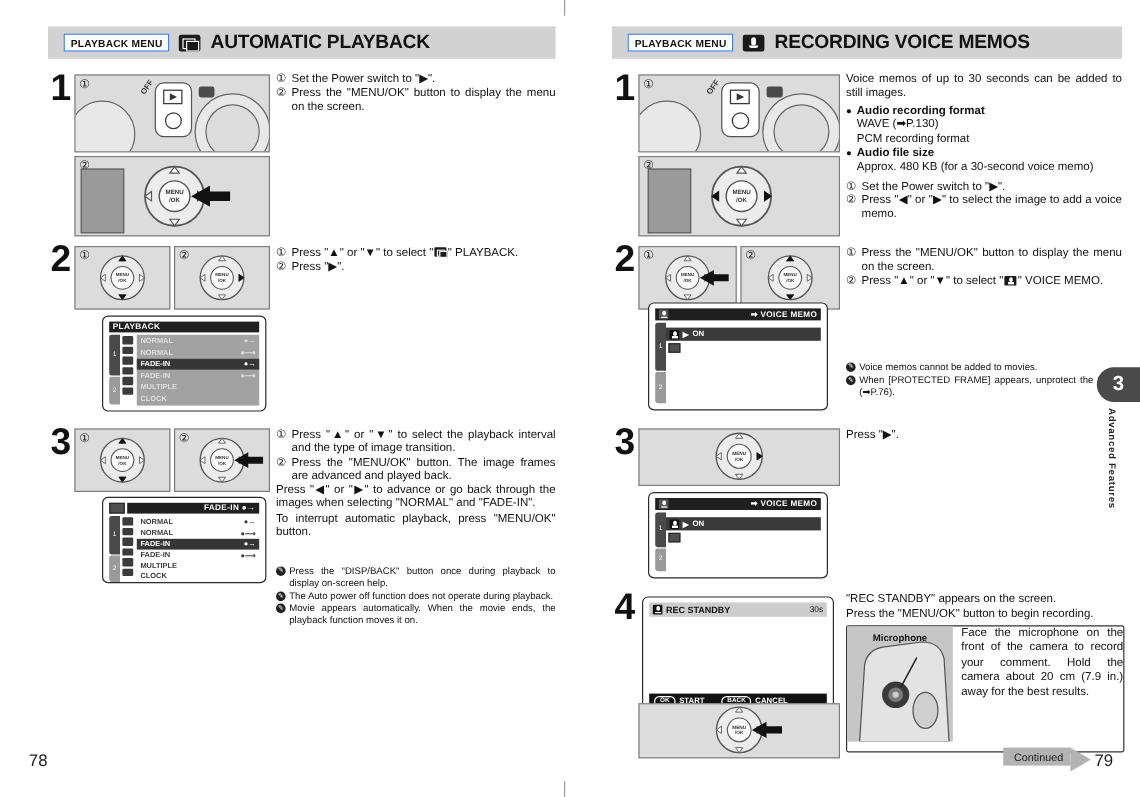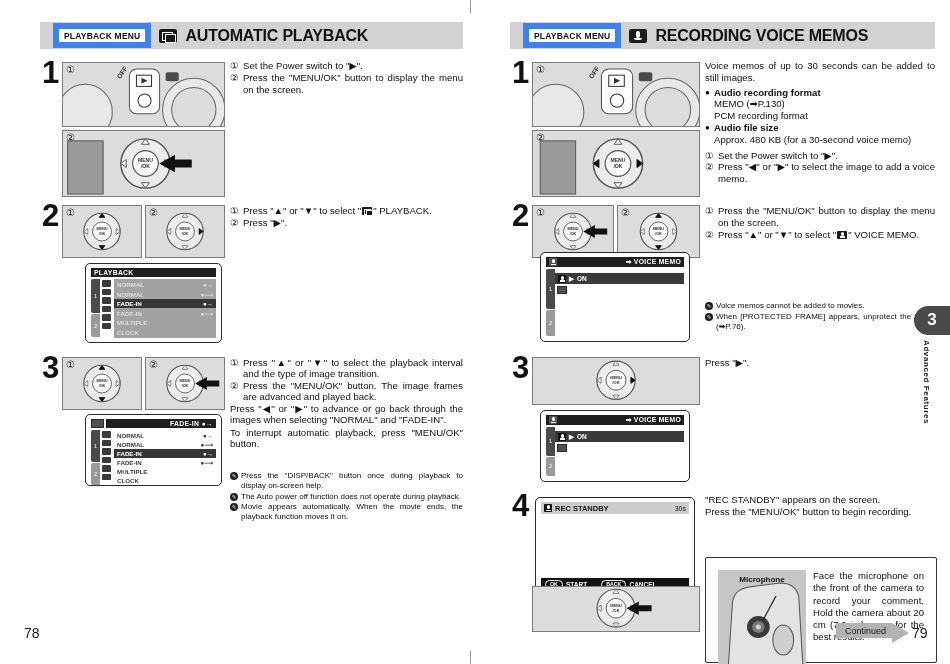--- a/index.html
+++ b/index.html
@@ -3,21 +3,21 @@
 <meta charset="utf-8">
 <style>
   * { margin:0; padding:0; box-sizing:border-box; }
   html,body { width:950px; height:664px; }
   body { position:relative; background:#fff; font-family:"Liberation Sans", sans-serif; color:#111; overflow:hidden; }
   .pagecol { position:absolute; top:0; height:664px; }
   #leftpage { left:40px; width:423px; }
   #rightpage { left:510px; width:425px; }
 
   .hdr { position:absolute; top:22px; left:0; right:0; height:27px; background:#d2d2d2; display:flex; align-items:center; gap:8px; padding-left:13px; }
-  .badge { background:#fff; border:6px solid #3b82f6; font-size:8.5px; font-weight:bold; padding:1.5px 5px; letter-spacing:.2px; white-space:nowrap; }
+  .badge { background:#fff; border:1px solid #3b82f6; font-size:8.5px; font-weight:bold; padding:1.5px 5px; letter-spacing:.2px; white-space:nowrap; }
   .hdr-title { font-size:16px; font-weight:bold; letter-spacing:-.2px; white-space:nowrap; }
   .hdr-ic { width:18px; height:14px; background:#1a1a1a; border-radius:2px; position:relative; flex:none; }
   .frames-hdr::before { content:""; position:absolute; left:3px; top:3px; width:9px; height:7px; border:1px solid #fff; background:#1a1a1a; }
   .frames-hdr::after { content:""; position:absolute; left:6px; top:5px; width:9px; height:7px; border:1px solid #fff; background:#1a1a1a; }
   .mic-hdr::before { content:""; position:absolute; left:7px; top:2px; width:4px; height:7px; background:#fff; border-radius:2px; }
   .mic-hdr::after { content:""; position:absolute; left:5px; top:9px; width:8px; height:2px; background:#fff; border-radius:0 0 2px 2px; }
 
   .stepnum { position:absolute; font-size:31px; font-weight:bold; line-height:1; }
   .ipanel { position:absolute; background:#dcdcdc; border:1px solid #7d7d7d; overflow:hidden; }
   .plabel { position:absolute; top:1px; left:3px; font-size:10px; z-index:2; color:#222; }
@@ -65,21 +65,21 @@
   .vm-ic::before { content:""; position:absolute; left:2.5px; top:1px; width:3px; height:4px; background:#fff; border-radius:1.5px; }
   .vm-ic::after { content:""; position:absolute; left:1.5px; top:5.5px; width:5px; height:1.5px; background:#fff; }
   .vm-sub { width:10px; height:8px; background:#4f4f4f; border:1px solid #2a2a2a; margin-left:2px; }
   .rec-top { background:#cdcdcd; display:flex; align-items:center; gap:3px; font-size:7.5px; font-weight:bold; padding:1.5px 3px; }
   .rec-time { margin-left:auto; font-weight:normal; font-size:7px; }
   .rec-mid { flex:1; }
   .rec-bot { background:#111; color:#fff; display:flex; align-items:center; gap:3px; font-size:6.5px; font-weight:bold; padding:1.5px 4px; }
   .pill { border:1px solid #fff; border-radius:6px; padding:0 4px; font-size:5.3px; line-height:7px; }
   .gap8 { width:8px; }
 
-  .micbox { position:absolute; border:1.2px solid #333; border-radius:2px; padding:12px; display:flex;margin-top:36px; }
+  .micbox { position:absolute; border:1.2px solid #333; border-radius:2px; padding:0; display:flex; }
   .micphoto { position:relative; width:88px; height:96px; flex:none; background:#c6c6c6; overflow:hidden; }
   .miclabel { position:absolute; top:5px; left:0; right:0; text-align:center; font-size:8px; font-weight:bold; z-index:2; }
   .mictext { flex:1; padding-left:7px; font-size:9.6px; line-height:12.3px; text-align:justify; }
 
   .pgnum { position:absolute; font-size:14px; color:#222; }
   #sidetab3 { position:absolute; left:914px; top:306px; width:36px; height:29px; background:#4a4a4a; border-radius:15px 0 0 15px; color:#fff; font-size:17px; font-weight:bold; text-align:center; line-height:28px; }
   #sidetablabel { position:absolute; left:922px; top:340px; writing-mode:vertical-rl; font-size:8px; font-weight:bold; color:#222; letter-spacing:.6px; }
   #continued { position:absolute; left:836px; top:623px; display:flex; align-items:flex-start; }
   #continued .cbar { background:#b3b3b3; color:#1a1a1a; font-size:9px; padding:2.5px 6px 2.5px 9px; }
   #continued .carrow { width:0; height:0; border-top:10px solid transparent; border-bottom:10px solid transparent; border-left:17px solid #b3b3b3; }
@@ -349,21 +349,21 @@
           <use href="#ctrlbase"></use>
           <use href="#hl-l"></use>
           <use href="#hl-r"></use>
         </g>
     </svg>
   </div>
   <div class="txtcol" style="left:195px;top:60px;width:230px;">
     <div>Voice memos of up to 30 seconds can be added to still images.</div>
     <div class="bsec">
       <div class="bhead">Audio recording format</div>
-      <div class="bsub">MEMO (➡P.130)</div>
+      <div class="bsub">WAVE (➡P.130)</div>
       <div class="bsub">PCM recording format</div>
       <div class="bhead">Audio file size</div>
       <div class="bsub">Approx. 480 KB (for a 30-second voice memo)</div>
     </div>
     <div class="igap"></div>
     <div class="iline">
         <span class="mk">①</span>
         <span class="tx">Set the Power switch to "▶".</span>
       </div>
     <div class="iline">

